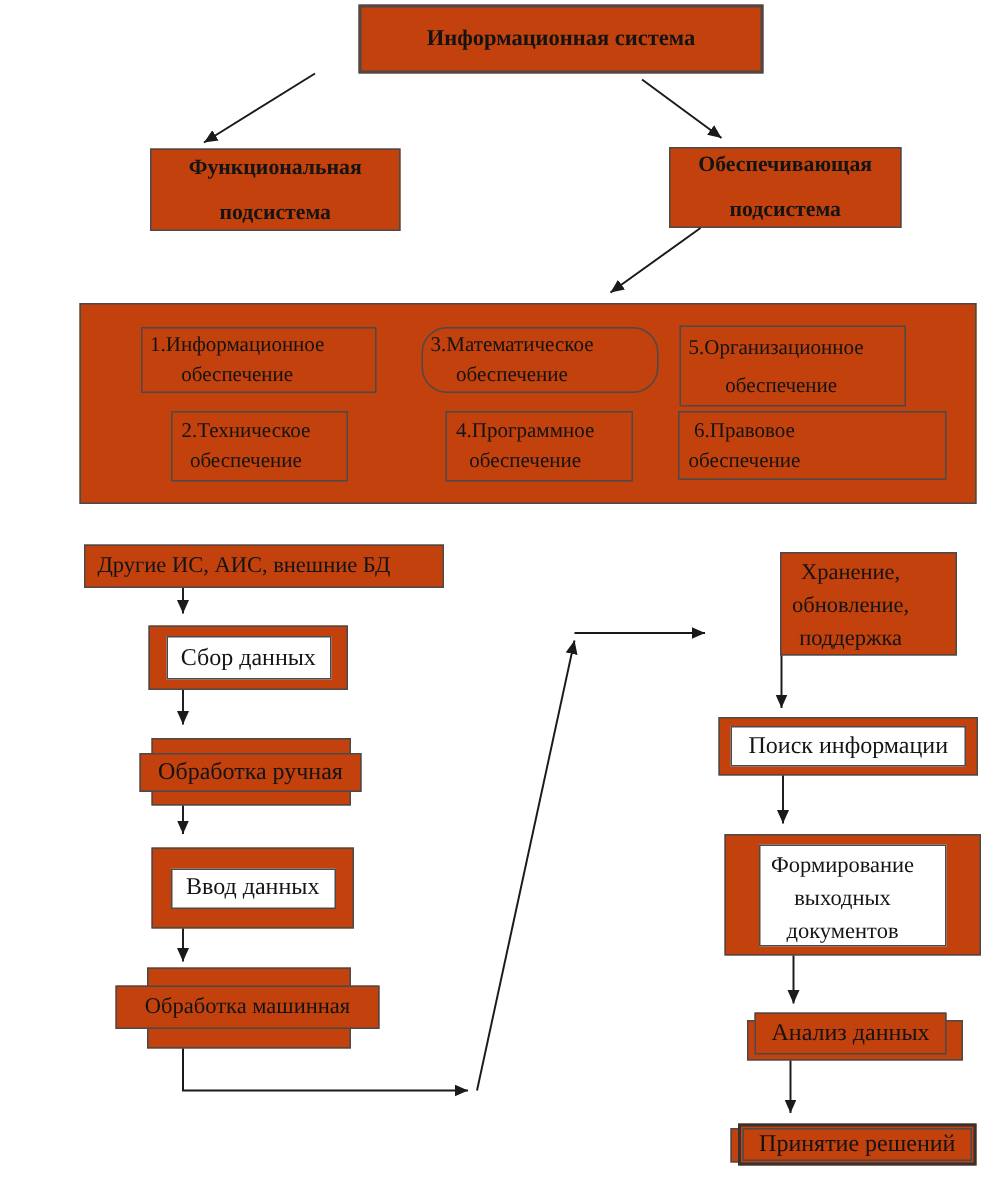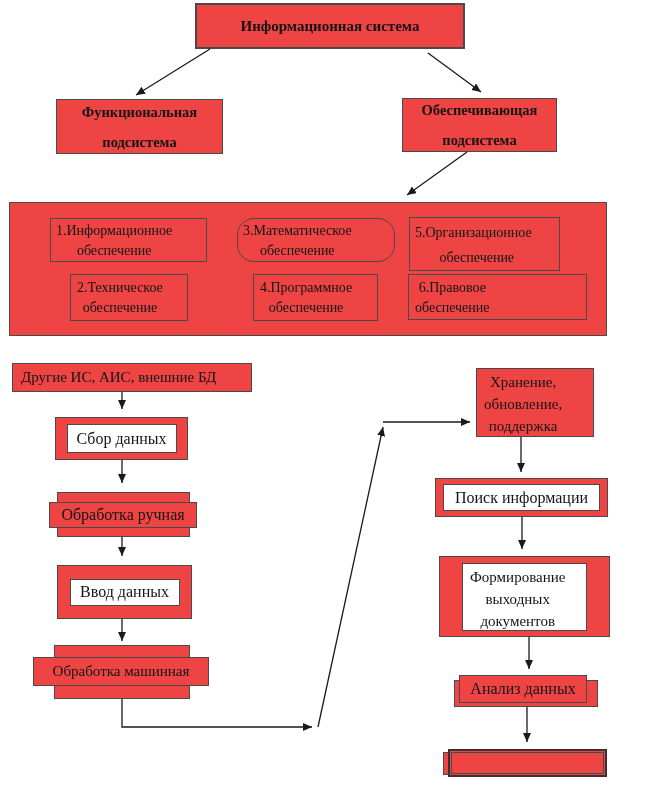--- a/index.html
+++ b/index.html
@@ -2,23 +2,23 @@
 <html><head>
 <meta charset="utf-8">
 <style>
   html,body{margin:0;padding:0;}
   body{
     width:663px;height:789px;position:relative;background:#ffffff;
     font-family:"Liberation Serif","DejaVu Serif",serif;color:#141414;
     overflow:hidden;
   }
   .box{
-    position:absolute;box-sizing:border-box;border:1.5px solid #4a4a4a;background:#ef4444;
+    position:absolute;box-sizing:border-box;border:1.5px solid #4a4a4a;background:#c2410c;
     display:flex;align-items:center;justify-content:center;text-align:center;
-    white-space:pre-line;line-height:1.35;font-size:15px;
+    white-space:pre-line;line-height:1.35;font-size:15px;margin-left:44px;
   }
   .bold{font-weight:bold;}
   .inner{
     box-sizing:border-box;border:1.5px solid #4a4a4a;background:#ffffff;
     display:flex;align-items:center;justify-content:center;text-align:center;white-space:pre-line;
   }
   .left-align{justify-content:flex-start;text-align:center;}
   .top-align{align-items:flex-start;}
   .backdrop{border:1.5px solid #4a4a4a;}
   .dbl{position:absolute;inset:1px;border:1px solid #4a4a4a;pointer-events:none;}
@@ -84,20 +84,21 @@
 выходных
 документов</div>
 </div>
 
 <div class="box backdrop" style="left:454px;top:680px;width:144px;height:27px;"></div>
 <div class="box" style="left:459px;top:675px;width:128px;height:28px;font-size:16px;">Анализ данных</div>
 
 <div class="box backdrop" style="left:443px;top:752px;width:9px;height:23px;"></div>
 <div class="box" style="left:448px;top:749px;width:159px;height:28px;border-width:2px;border-color:#333333;font-size:16px;">
   <div class="dbl"></div>
+  <span>Принятие решений</span>
 </div>
 
 <svg class="arrows" width="663" height="789" viewBox="0 0 663 789">
   <defs>
     <marker id="ah" markerUnits="userSpaceOnUse" markerWidth="10" markerHeight="9" refX="9" refY="4" orient="auto">
       <path d="M0,0 L9,4 L0,8 Z" fill="#1a1a1a"></path>
     </marker>
   </defs>
   <g stroke="#1a1a1a" stroke-width="1.3" fill="none">
     <line x1="210" y1="49" x2="136" y2="95" marker-end="url(#ah)"></line>

